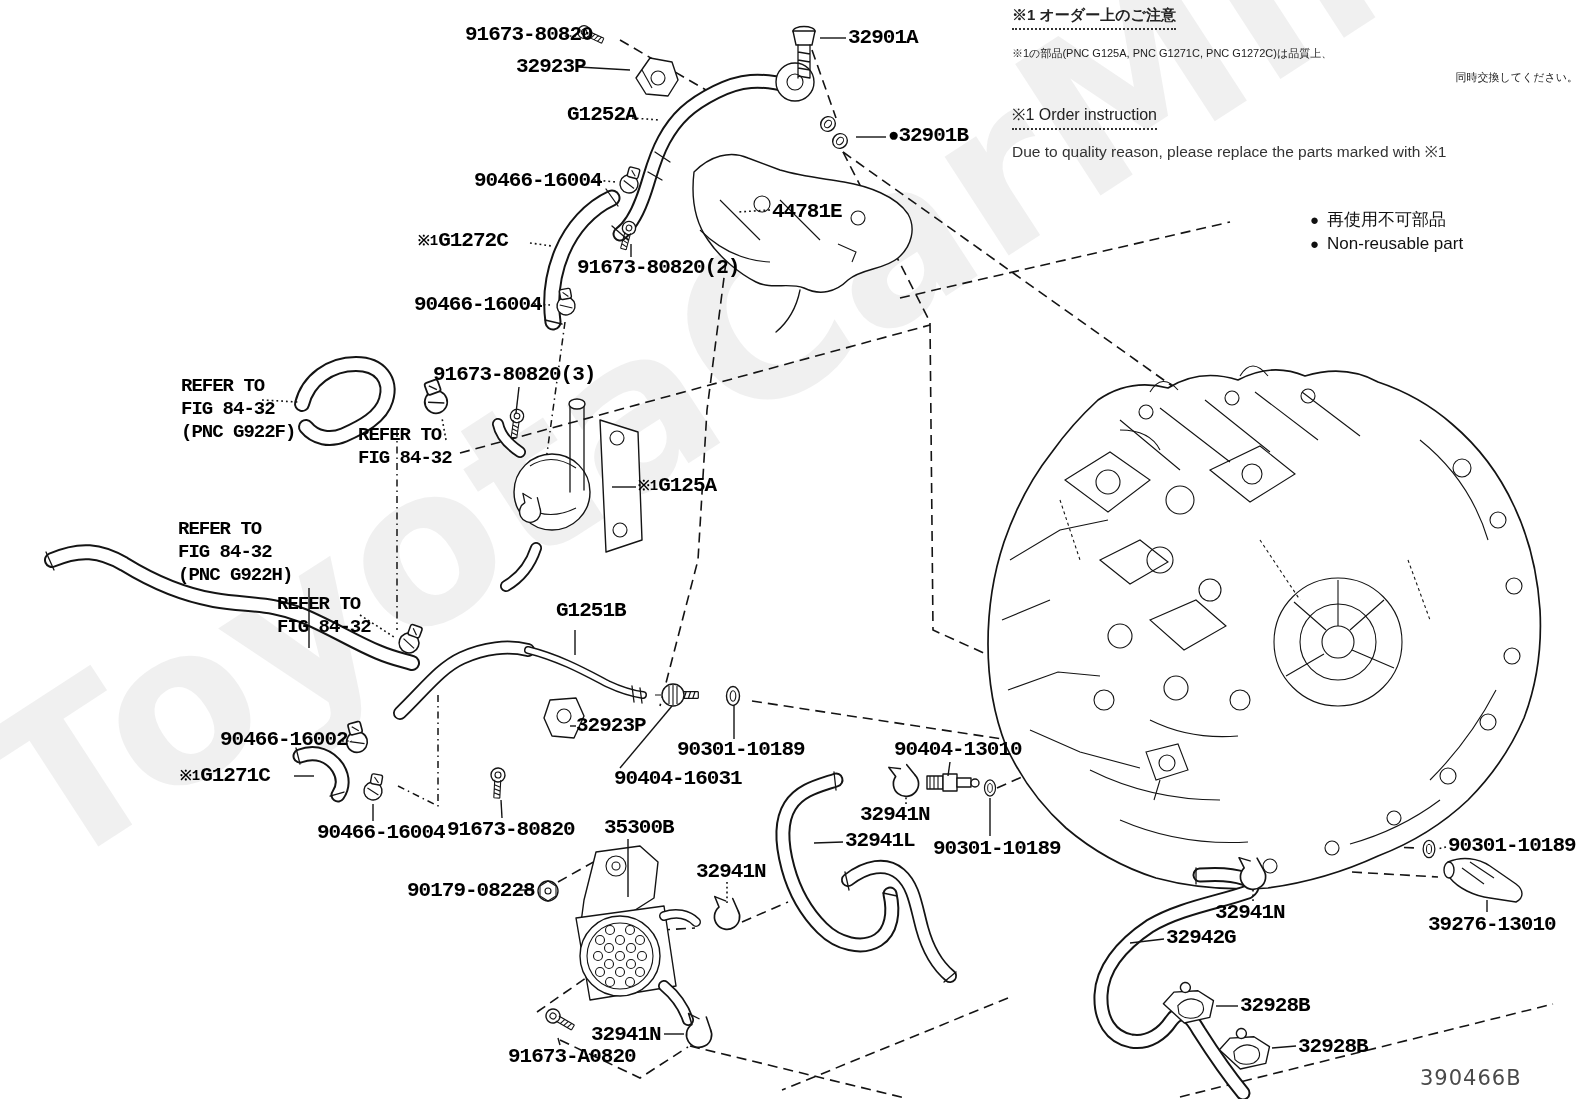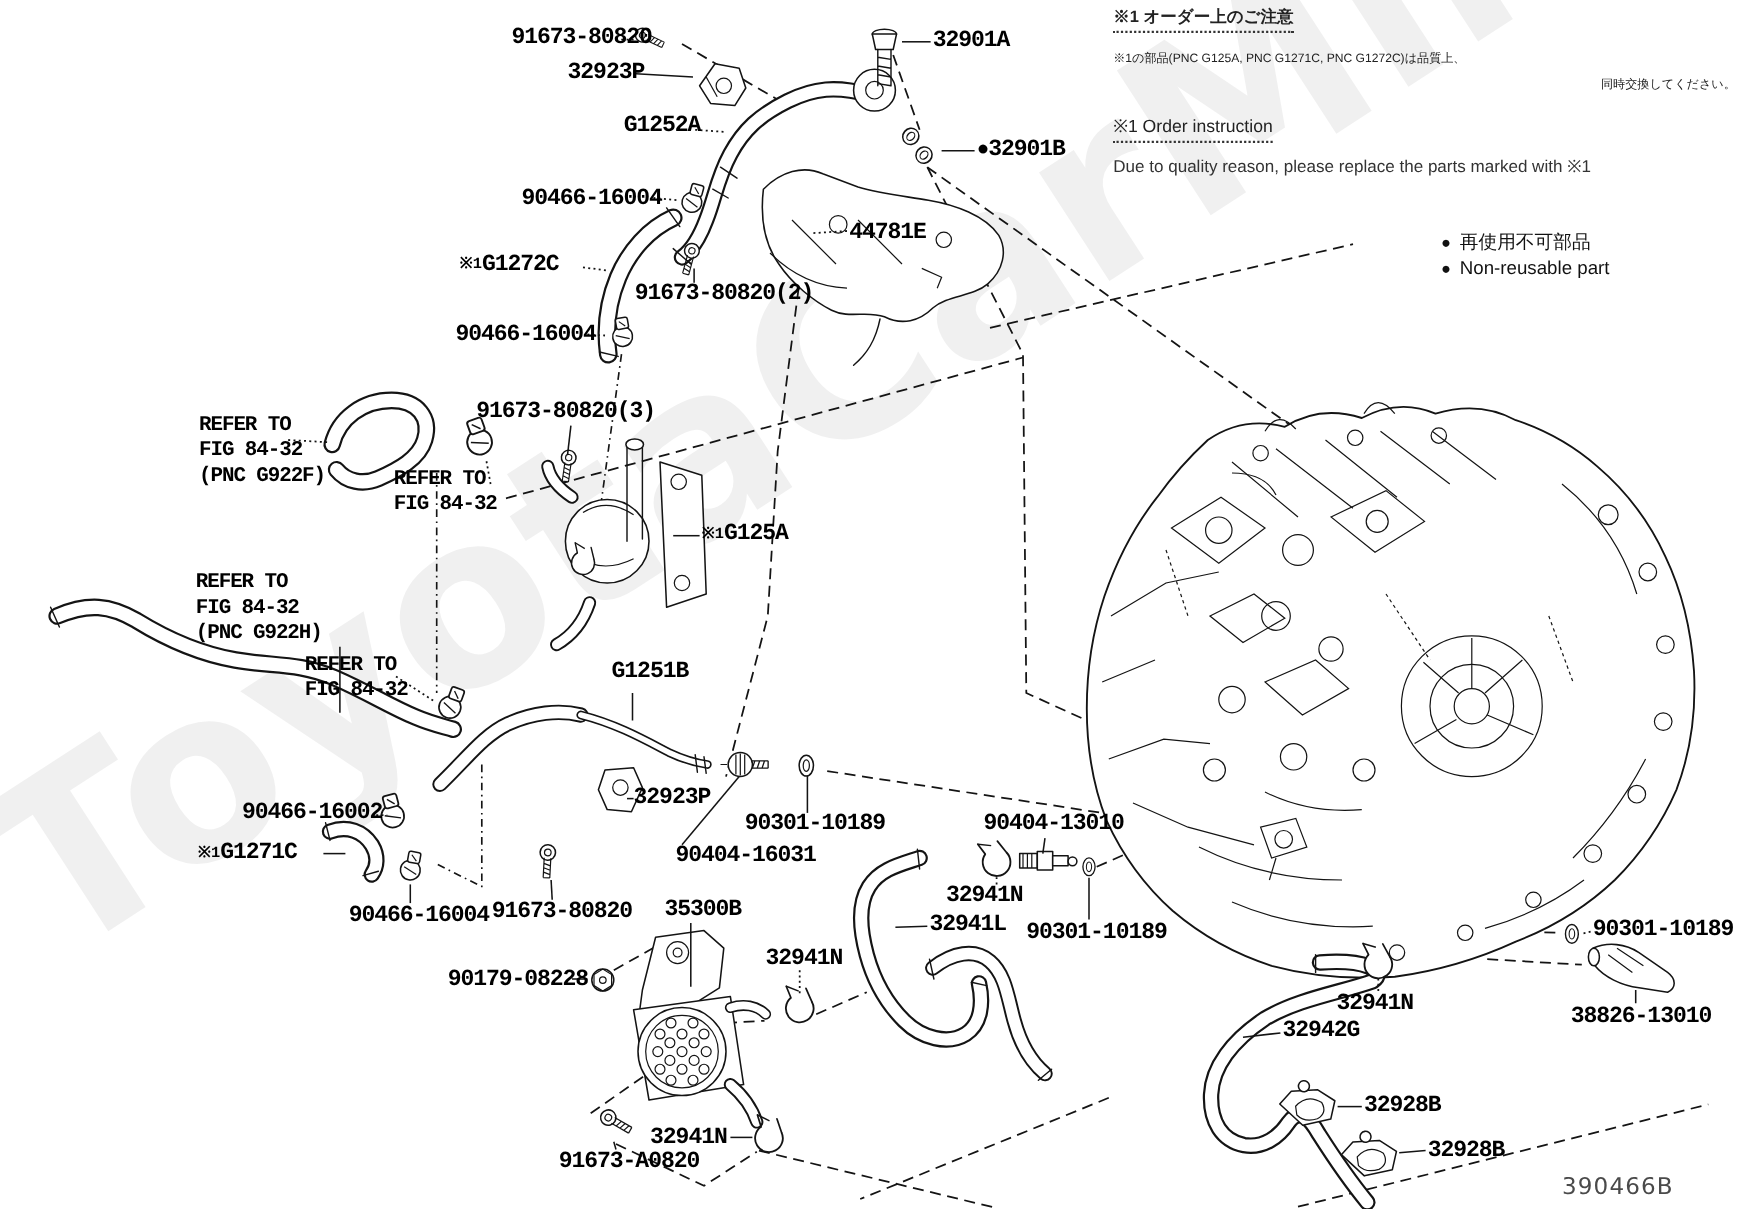--- a/index.html
+++ b/index.html
@@ -402,21 +402,21 @@
   <div class="lbl" style="left:860px;top:804px"><span>32941N</span></div>
   <div class="lbl" style="left:845px;top:830px"><span>32941L</span></div>
   <div class="lbl" style="left:933px;top:838px"><span>90301-10189</span></div>
   <div class="lbl" style="left:317px;top:822px"><span>90466-16004</span></div>
   <div class="lbl" style="left:447px;top:819px"><span>91673-80820</span></div>
   <div class="lbl" style="left:604px;top:817px"><span>35300B</span></div>
   <div class="lbl" style="left:407px;top:880px"><span>90179-08228</span></div>
   <div class="lbl" style="left:696px;top:861px"><span>32941N</span></div>
   <div class="lbl" style="left:1448px;top:835px"><span>90301-10189</span></div>
   <div class="lbl" style="left:1215px;top:902px"><span>32941N</span></div>
-  <div class="lbl" style="left:1428px;top:914px"><span>38826-13010</span></div>
+  <div class="lbl" style="left:1428px;top:914px"><span>39276-13010</span></div>
   <div class="lbl" style="left:1166px;top:927px"><span>32942G</span></div>
   <div class="lbl" style="left:1240px;top:995px"><span>32928B</span></div>
   <div class="lbl" style="left:1298px;top:1036px"><span>32928B</span></div>
   <div class="lbl" style="left:591px;top:1024px"><span>32941N</span></div>
   <div class="lbl" style="left:508px;top:1046px"><span>91673-A0820</span></div>
 
   <div id="notes">
     <div class="jt">※1 オーダー上のご注意</div>
     <div class="jb">※1の部品(PNC G125A, PNC G1271C, PNC G1272C)は品質上、</div>
     <div class="jb jb2">同時交換してください。</div>

